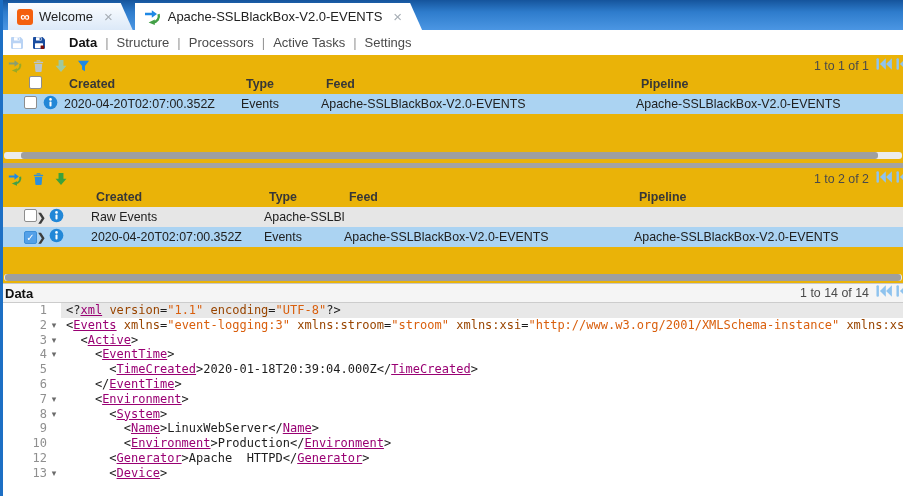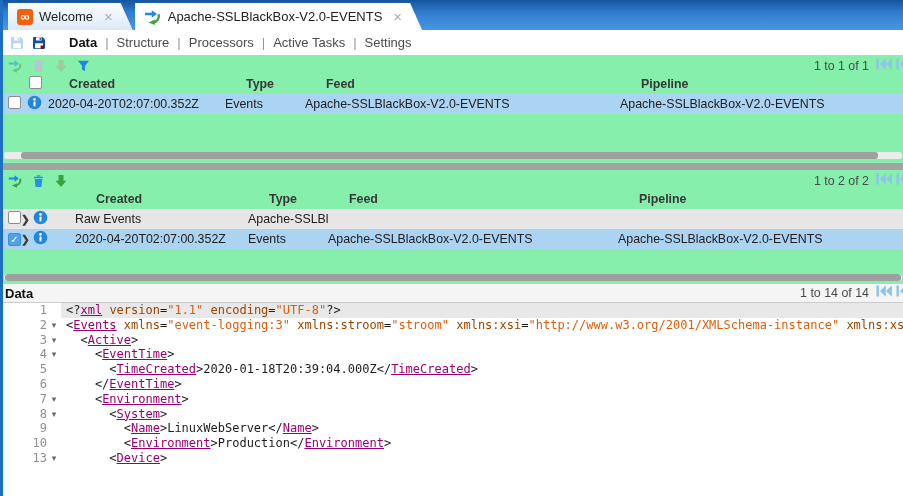--- a/index.html
+++ b/index.html
@@ -28,30 +28,30 @@
   .tclose{ color:#a6adb4; font-size:15px; margin-left:5px; line-height:1; }
   .ticon svg{ display:block; }
   
   .toolbar{ height:25px; background:#fff; display:flex; align-items:center; padding-left:6px; }
   .tbico{ margin-right:6px; display:inline-flex; }
   .menu{ margin-left:14px; font-size:13px; color:#4a4a4a; display:flex; align-items:center; }
   .mi{ padding:0 2px; }
   .mi.active{ color:#111; font-weight:bold; }
   .sep{ color:#969696; padding:0 6px; }
   
-  .pane{ position:relative; background:#86efac; }
+  .pane{ position:relative; background:#eab308; }
   .p1{ height:108px; }
-  .p2{ height:120px; border-top:7px solid #a3a3a3; }
+  .p2{ height:120px; border-top:5px solid #a3a3a3; }
   .minibar{ height:19px; display:flex; align-items:center; padding:3px 0 0 5px; gap:9px; }
   .mico{ display:inline-flex; }
   .mico.dis{ opacity:.48; }
   .pager{ margin-left:auto; display:flex; align-items:center; gap:4px; margin-right:-9px; }
   .ptext{ font-size:12.4px; color:#4a4a4a; margin-right:3px; }
   .thead{ height:20px; align-items:center; font-size:12.4px; font-weight:bold; color:#373737;padding-left:21px; }
-  .trow{ height:20px; align-items:center; font-size:12.4px; color:#202020; }
+  .trow{ height:20px; align-items:center; font-size:12.4px; color:#202020;padding-left:16px; }
   .thead, .trow{ display:grid; }
   .h1, .t1{ grid-template-columns:18px 27px 177px 80px 315px 1fr; }
   .h2, .t2{ grid-template-columns:18px 12px 42px 173px 80px 290px 1fr; }
   .trow.sel{ background:var(--selected-row,#abd3f2); }
   .trow.shade{ background:#e6e6e6; }
   .cell{ overflow:hidden; white-space:nowrap; }
   .cell.ic{ padding-left:6px; display:flex; align-items:center; }
   .t2 .cell.ic{ padding-left:0; }
   .checkbox{
     width:13px; height:13px; margin-left:5px; display:inline-block;
@@ -349,20 +349,25 @@
             <span class="lnum">9</span>
             <span class="fold"></span>
             <span class="ctext">        &lt;<span class="xt">Name</span>&gt;LinuxWebServer&lt;/<span class="xt">Name</span>&gt;</span>
           </div>
           <div class="cline">
             <span class="lnum">10</span>
             <span class="fold"></span>
             <span class="ctext">        &lt;<span class="xt">Environment</span>&gt;Production&lt;/<span class="xt">Environment</span>&gt;</span>
           </div>
           <div class="cline">
+            <span class="lnum">12</span>
+            <span class="fold"></span>
+            <span class="ctext">      &lt;<span class="xt">Generator</span>&gt;Apache  HTTPD&lt;/<span class="xt">Generator</span>&gt;</span>
+          </div>
+          <div class="cline">
             <span class="lnum">13</span>
             <span class="fold">▾</span>
             <span class="ctext">      &lt;<span class="xt">Device</span>&gt;</span>
           </div>
         </div>
     </div>
   </div>
 
 </div>
 

